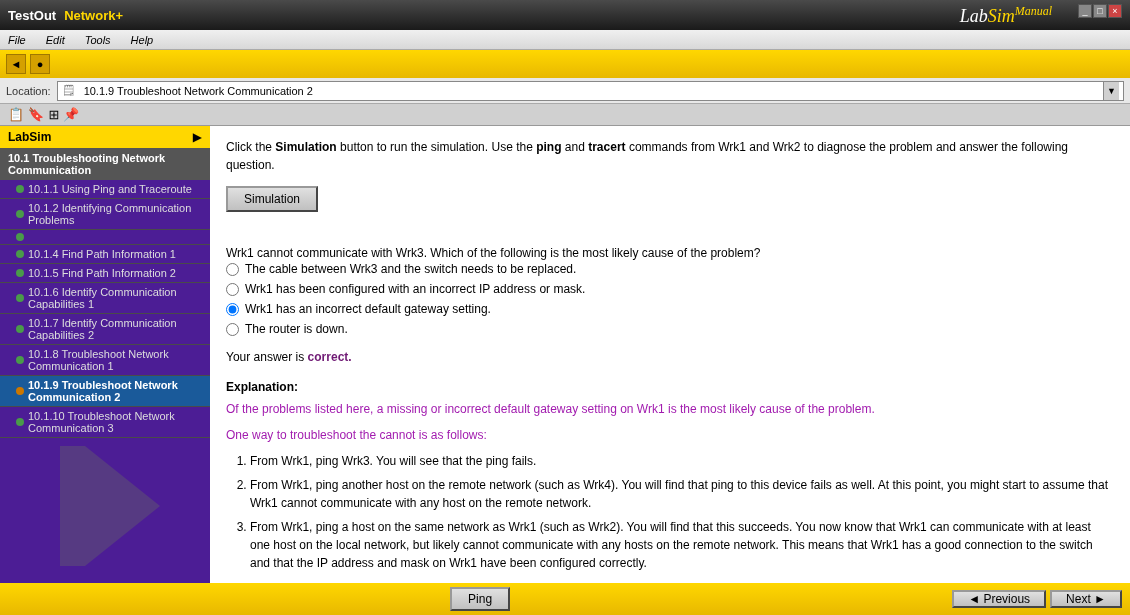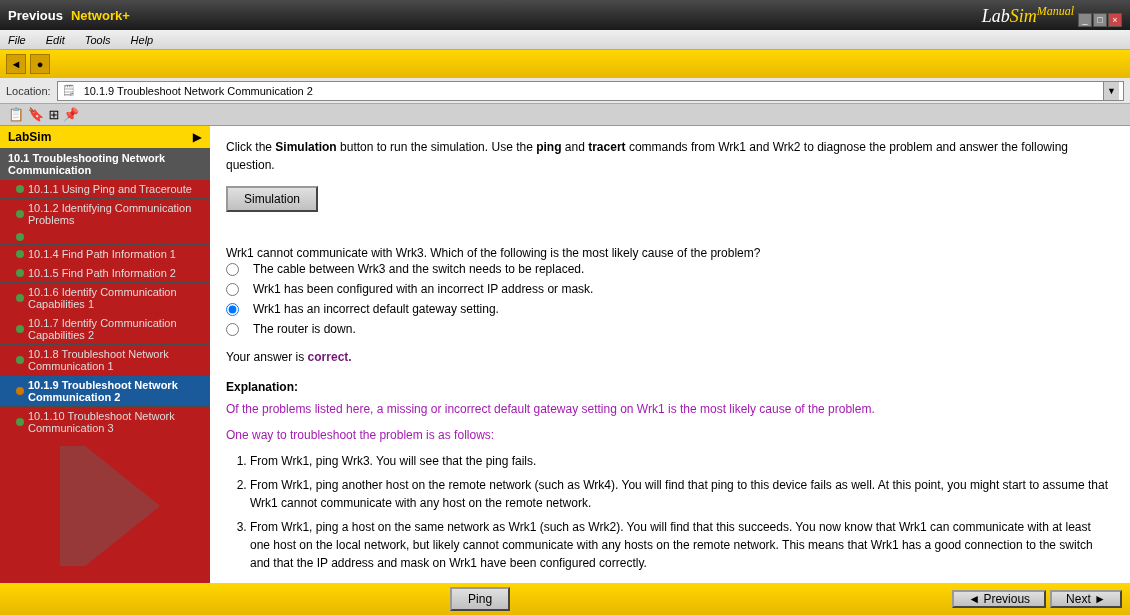--- a/index.html
+++ b/index.html
@@ -83,21 +83,21 @@
       align-items: flex-end;
       padding-left: 8px;
       gap: 2px;
       border-bottom: 1px solid #999;
     }
 
     
     #sidebar {
       width: 210px;
       min-width: 210px;
-      background: #b91c1c;
+      background: #4c1d95;
       display: flex;
       flex-direction: column;
       overflow: hidden;
     }
     #sidebar-header {
       background: #ffd700;
       padding: 4px 8px;
       display: flex;
       align-items: center;
       justify-content: space-between;
@@ -146,21 +146,21 @@
     .sim-button {
       background: linear-gradient(to bottom, #e0e0e0, #c0c0c0);
       border: 2px outset #999;
       padding: 4px 16px;
       font-size: 12px;
       cursor: pointer;
       margin-bottom: 16px;
       display: inline-block;
     }
     .question-text { font-size: 12px; margin-bottom: 0; color: #000; line-height: 1.5; }
-    .radio-option { display: flex; align-items: center; gap: 14px; margin-bottom: 6px; font-size: 12px; color: #000; cursor: pointer; }
+    .radio-option { display: flex; align-items: center; gap: 6px; margin-bottom: 6px; font-size: 12px; color: #000; cursor: pointer; }
     .radio-option input[type=radio] { cursor: pointer; }
     .answer-line { margin-top: 14px; font-size: 12px; color: #000; }
     .answer-line .correct { color: #701a75; font-weight: bold; }
     .explanation-header { font-weight: bold; font-size: 12px; margin-top: 16px; margin-bottom: 6px; }
     .explanation-text { font-size: 12px; color: #a21caf; line-height: 1.5; margin-bottom: 8px; }
     .explanation-list { padding-left: 24px; }
     .explanation-list li { font-size: 12px; color: #000; line-height: 1.5; margin-bottom: 6px; }
 
     
     #bottom-bar {
@@ -195,24 +195,24 @@
 
     #sidebar-content::-webkit-scrollbar { width: 8px; }
     #sidebar-content::-webkit-scrollbar-track { background: #444; }
     #sidebar-content::-webkit-scrollbar-thumb { background: #777; }
   </style>
 </head>
 <body>
 
 <div id="title-bar">
   <div id="title-bar-left">
-    <span id="app-logo">Previous</span>
+    <span id="app-logo">TestOut</span>
     <span id="app-subtitle">Network+</span>
   </div>
-  <div style="display:flex;align-items:flex-end;gap:4px;">
+  <div style="display:flex;align-items:flex-start;gap:26px;">
     <span id="labsim-logo" style="color:white;font-size:18px;font-style:italic;font-family:serif;">Lab<span style="color:#ffd700;">Sim</span><span style="color:#ffd700;font-size:12px;vertical-align:super;">Manual</span></span>
     <div id="window-controls" style="display:flex;gap:1px;">
       <div class="win-btn">_</div>
       <div class="win-btn">□</div>
       <div class="win-btn" style="background:#cc4444;">×</div>
     </div>
   </div>
 </div>
 
 <div id="menu-bar">
@@ -331,21 +331,21 @@
         </label>
       </div>
 
       <div class="answer-line">
         <span>Your answer is </span><span class="correct">correct.</span>
       </div>
 
       <div>
         <p class="explanation-header">Explanation:</p>
         <p class="explanation-text">Of the problems listed here, a missing or incorrect default gateway setting on Wrk1 is the most likely cause of the problem.</p>
-        <p class="explanation-text">One way to troubleshoot the problem is as follows:</p>
+        <p class="explanation-text">One way to troubleshoot the cannot is as follows:</p>
         <ol class="explanation-list">
           <li>From Wrk1, ping Wrk3. You will see that the ping fails.</li>
           <li>From Wrk1, ping another host on the remote network (such as Wrk4). You will find that ping to this device fails as well. At this point, you might start to assume that Wrk1 cannot communicate with any host on the remote network.</li>
           <li>From Wrk1, ping a host on the same network as Wrk1 (such as Wrk2). You will find that this succeeds. You now know that Wrk1 can communicate with at least one host on the local network, but likely cannot communicate with any hosts on the remote network. This means that Wrk1 has a good connection to the switch and that the IP address and mask on Wrk1 have been configured correctly.</li>
         </ol>
       </div>
 
     </div>
   </div>
 

